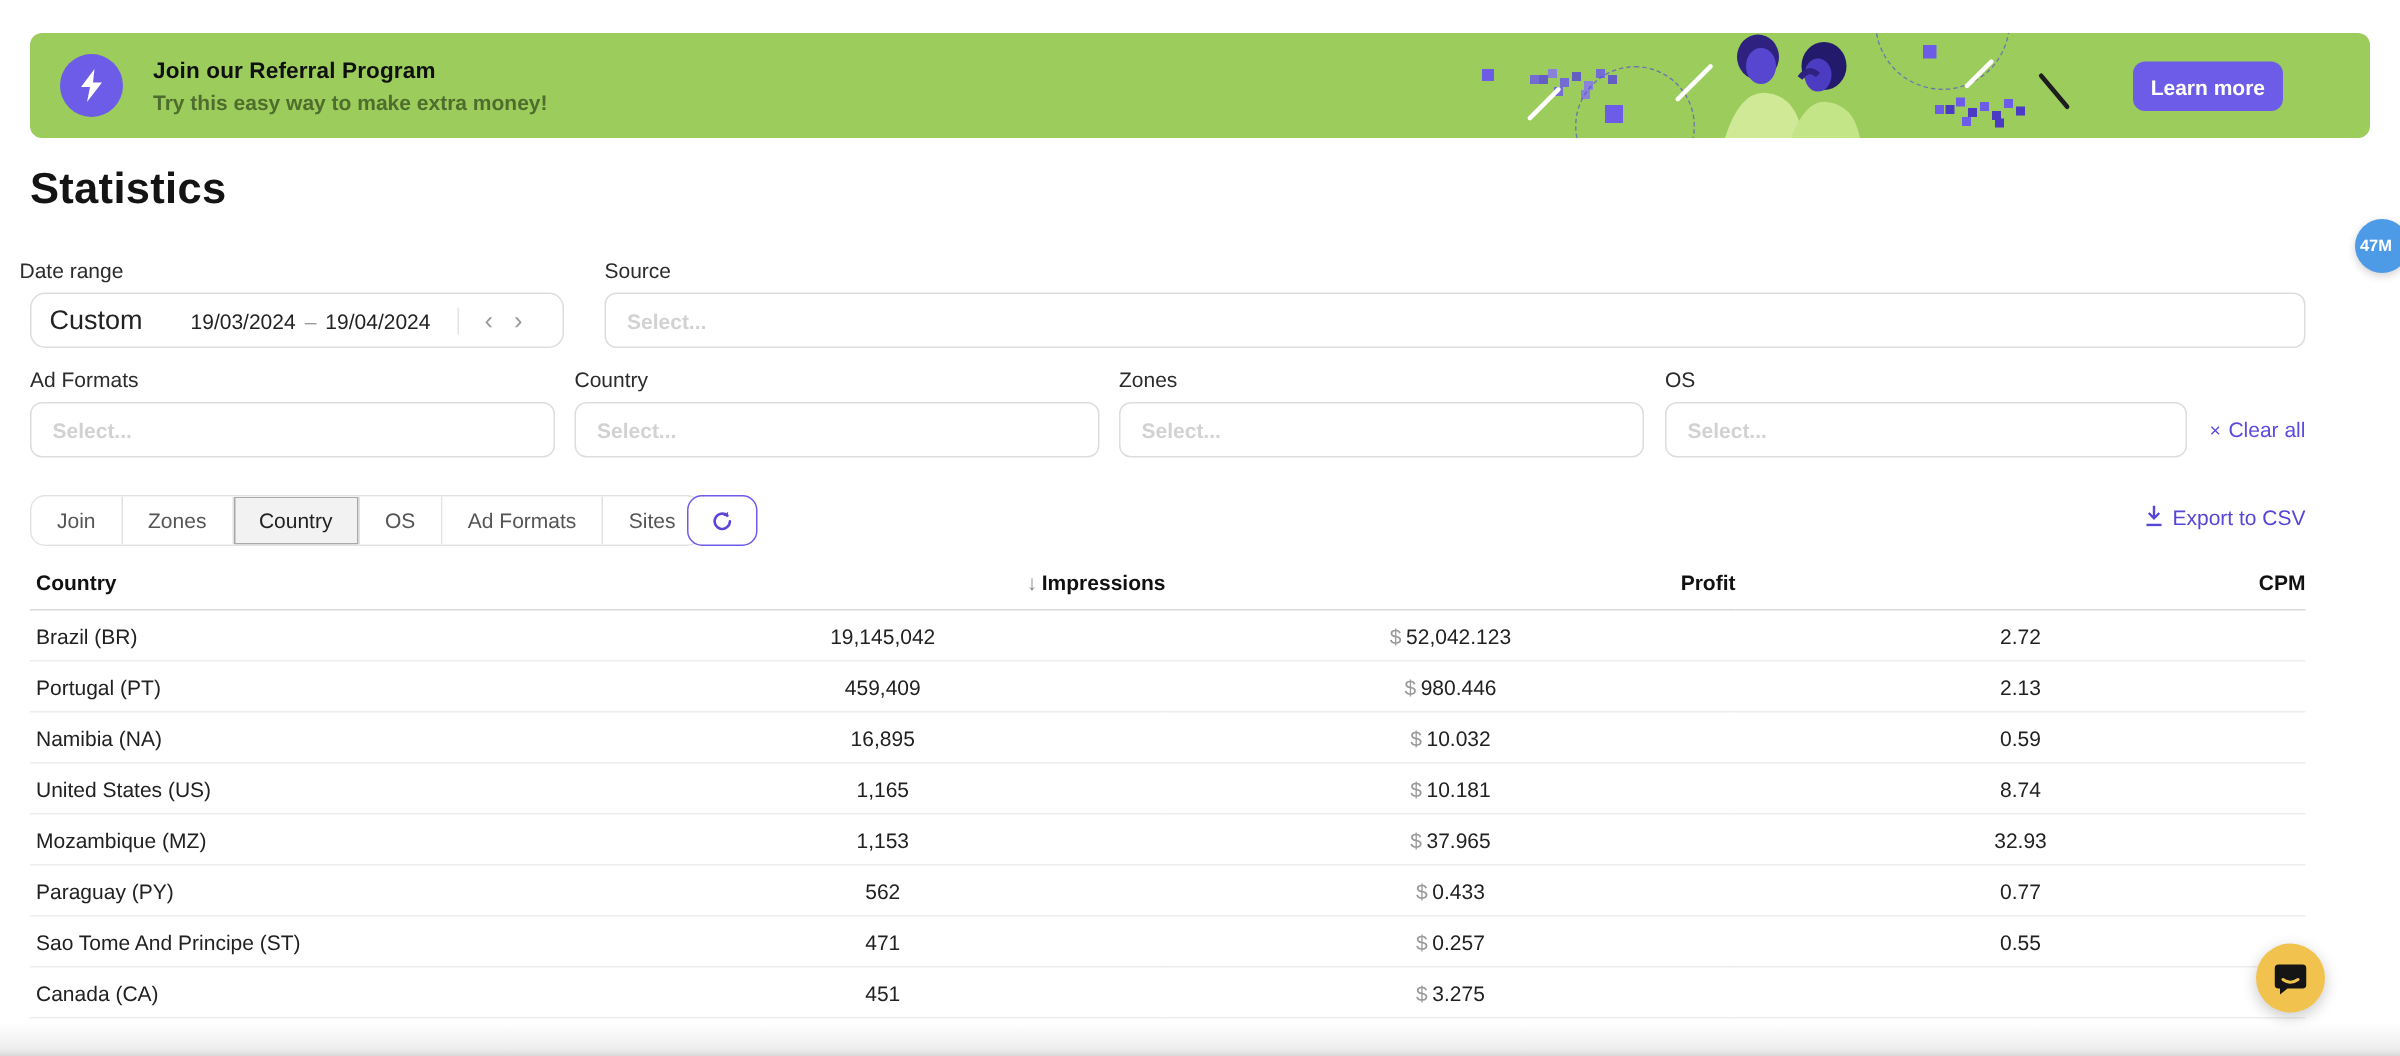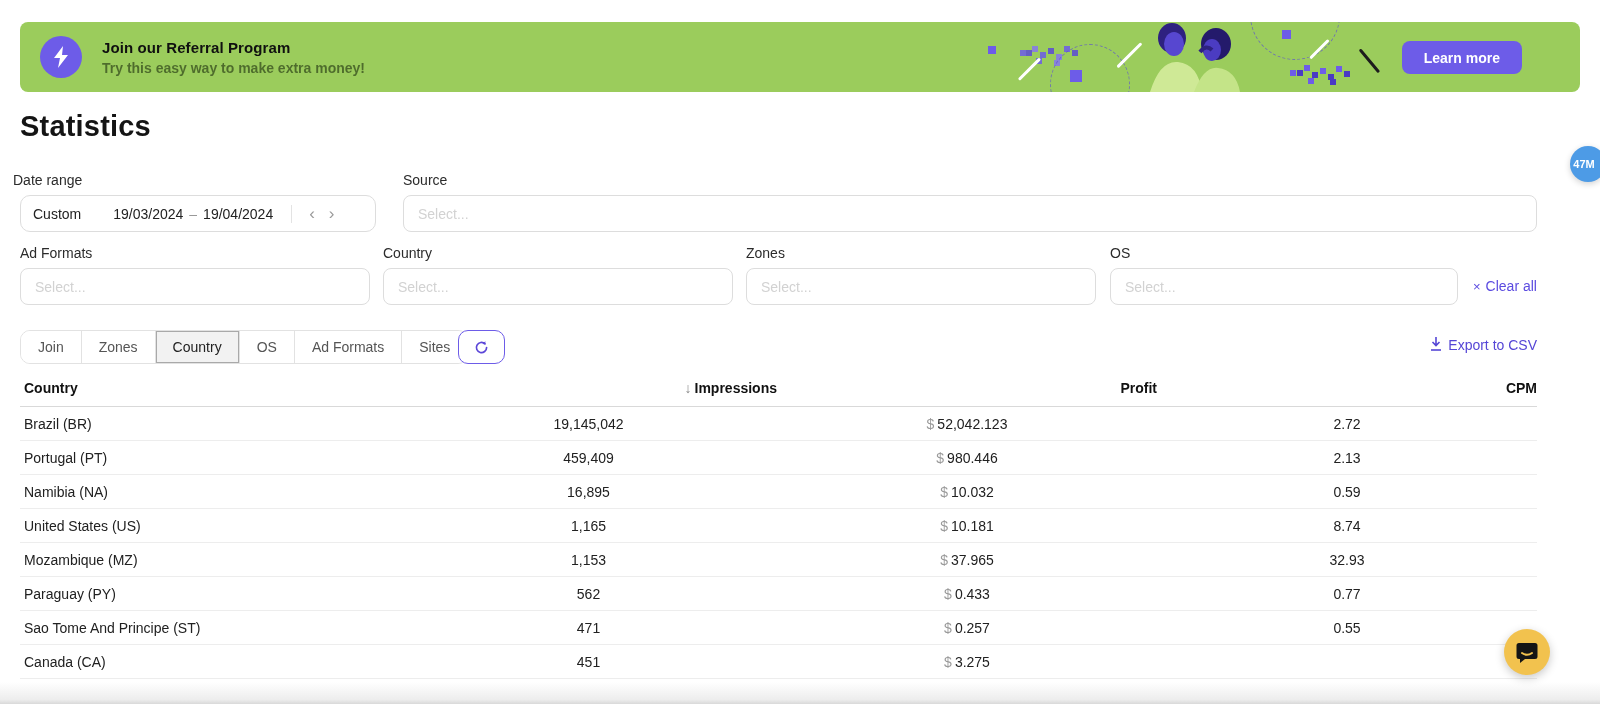--- a/index.html
+++ b/index.html
@@ -25,21 +25,21 @@
   .sq3 { width:9px; height:9px; left:322px; top:8px; }
   .dash-circle { position:absolute; border:1.5px dashed rgba(90,75,215,.65); border-radius:50%; }
   .dc1 { width:80px; height:80px; left:90px; top:22px; }
   .dc2 { width:90px; height:90px; left:290px; top:-52px; }
   .slash { position:absolute; width:2.5px; border-radius:2px; }
   .sl-w1 { height:30px; left:68px; top:32px; background:#fff; transform:rotate(45deg); }
   .sl-w2 { height:34px; left:168px; top:16px; background:#fff; transform:rotate(45deg); }
   .sl-w3 { height:26px; left:358px; top:14px; background:#fff; transform:rotate(45deg); }
   .sl-b1 { height:30px; left:408px; top:24px; background:#1d1d1d; transform:rotate(-40deg); }
   .people { position:absolute; left:160px; top:0; width:140px; height:70px; }
-  .learn-btn { position:absolute; right:58px; top:19px; height:33px; padding:0 22px;
+  .learn-btn { position:absolute; right:58px; top:19px; height:33px; padding:0 12px;
     background:#6d5ce8; color:#fff; font-size:14px; font-weight:bold; border:none;
     border-radius:8px; cursor:pointer; z-index:4; display:flex; align-items:center; }
 
   
   .h1 { position:absolute; left:20px; top:110px; font-size:29px; font-weight:800; color:#141414; letter-spacing:.2px; }
 
   
   .badge47 { position:absolute; right:-6px; top:146px; width:36px; height:36px; border-radius:50%;
     background:#4d9be6; color:#fff; font-size:11px; font-weight:bold;
     display:flex; align-items:center; justify-content:center; padding-right:8px;
@@ -50,29 +50,29 @@
   .fl-date   { left:13px;  top:172px; }
   .fl-source { left:403px; top:172px; }
   .fl-adf    { left:20px;  top:245px; }
   .fl-cty    { left:383px; top:245px; }
   .fl-zones  { left:746px; top:245px; }
   .fl-os     { left:1110px;top:245px; }
 
   .daterange { position:absolute; left:20px; top:195px; width:356px; height:37px;
     border:1px solid #ddd; border-radius:10px; display:flex; align-items:center;
     padding:0 12px; gap:8px; background:#fff; }
-  .dr-mode { font-size:14px; color:#222; margin-right:24px; cursor:pointer; }
+  .dr-mode { font-size:18px; color:#222; margin-right:24px; cursor:pointer; }
   .dr-dates { font-size:14px; color:#222; display:flex; gap:6px; align-items:center; }
   .dr-dash { color:#999; }
   .dr-div { width:1px; height:18px; background:#e3e3e3; margin:0 6px 0 10px; }
   .dr-nav { font-size:17px; color:#9a9a9a; cursor:pointer; line-height:1; padding:0 3px; user-select:none; }
 
   .sel-input { position:absolute; height:37px; border:1px solid #ddd; border-radius:8px;
     background:#fff; font-size:14px; color:#333; padding:0 14px; outline:none;
-    font-family:"Liberation Sans", sans-serif; }
+    font-family:"Liberation Sans", sans-serif;font-weight:bold; }
   .sel-input::placeholder { color:#d2d2d2; }
   .in-source { left:403px; top:195px; width:1134px; }
   .in-adf    { left:20px;  top:268px; width:350px; }
   .in-cty    { left:383px; top:268px; width:350px; }
   .in-zones  { left:746px; top:268px; width:350px; }
   .in-os     { left:1110px;top:268px; width:348px; }
 
   .clear-all { position:absolute; left:1473px; top:278px; font-size:14px; color:#5b4be0;
     cursor:pointer; display:flex; align-items:center; gap:5px; }
   .clear-x { font-size:13px; }

